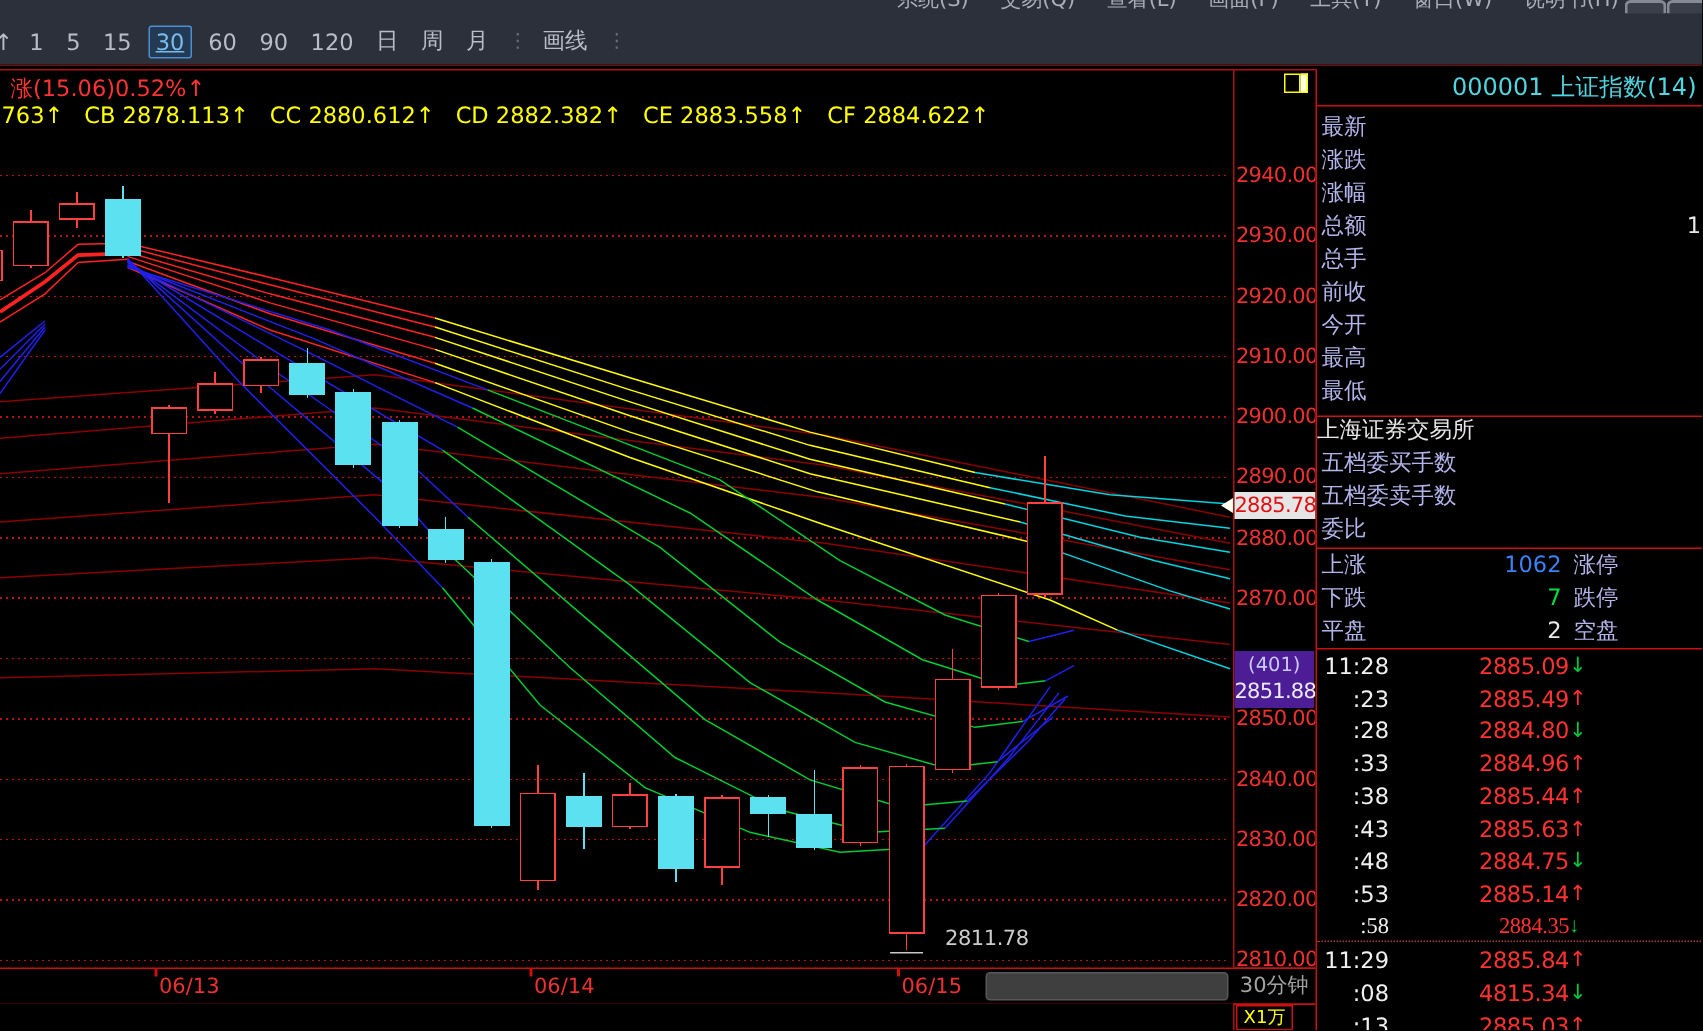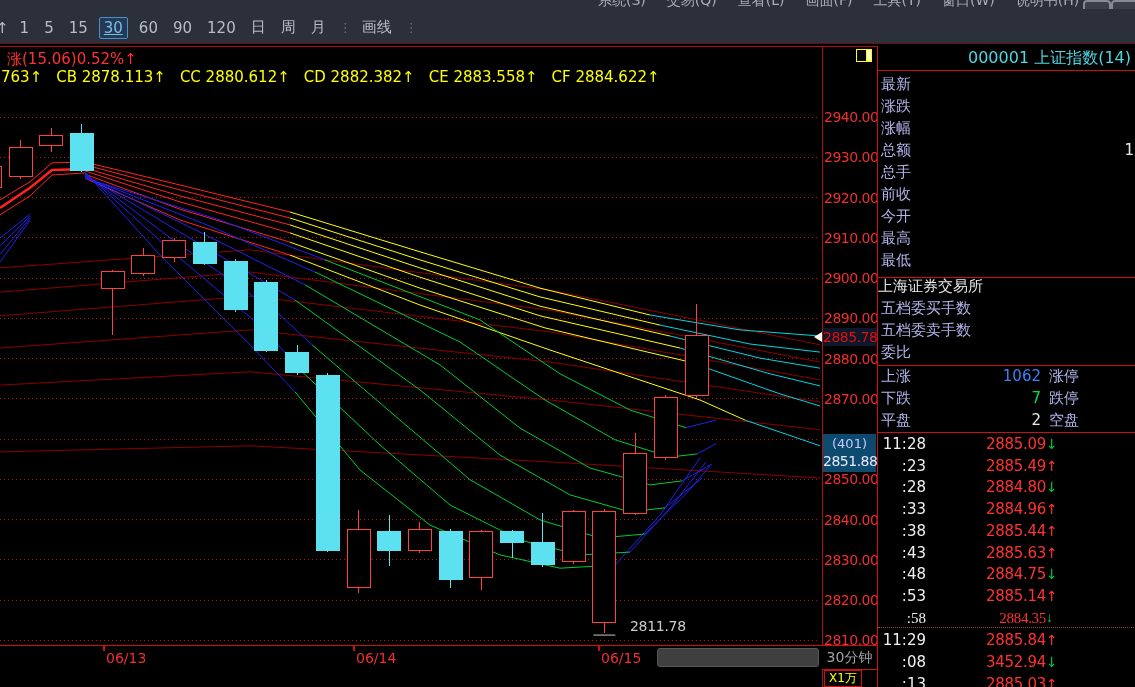--- a/index.html
+++ b/index.html
@@ -21,25 +21,25 @@
   .frame-top{position:absolute;left:0;top:46px;width:1135px;height:1px;background:#b01010;}
   
   .hdr1{position:absolute;left:7px;top:50px;font-size:15px;color:#ff3232;white-space:nowrap;}
   .hdr2{position:absolute;left:1px;top:68px;font-size:15px;color:#ffff00;display:flex;gap:14px;white-space:nowrap;}
   
   .yaxis{position:absolute;left:822px;top:46px;width:55px;height:641px;border-left:1px solid #b01010;}
   .ylab{position:absolute;right:2px;width:52px;text-align:right;font-size:14px;letter-spacing:-0.5px;color:#ee3030;white-space:nowrap;}
   .pane-icon{position:absolute;left:856px;top:49px;display:flex;}
   .pane-icon .a{width:9px;height:11px;border:1px solid #ffff00;}
   .pane-icon .b{width:4px;height:11px;border:1px solid #ffff00;border-left:none;background:#ffffe0;}
-  .marker{position:absolute;left:823px;top:328px;width:53px;height:18px;background:#0f172a;color:#e01010;
+  .marker{position:absolute;left:823px;top:328px;width:53px;height:18px;background:#e5e5e5;color:#e01010;
         font-size:14px;letter-spacing:-0.5px;text-align:right;padding-right:2px;line-height:18px;}
   .marker-tri{position:absolute;left:814px;top:332px;width:0;height:0;border-top:5px solid transparent;
         border-bottom:5px solid transparent;border-right:8px solid #fffff2;}
-  .bluebox{position:absolute;left:823px;top:434px;width:53px;height:38px;background:#0c4a6e;text-align:center;}
+  .bluebox{position:absolute;left:823px;top:434px;width:53px;height:38px;background:#4c1d95;text-align:center;}
   .bluebox .l1{font-size:13px;color:#c9c9ff;line-height:19px;}
   .bluebox .l2{font-size:14px;color:#eaeaff;line-height:17px;letter-spacing:-0.5px;}
   
   .xband{position:absolute;left:0;top:645px;width:877px;height:23px;border-top:1px solid #cc1010;border-bottom:1px solid #cc1010;background:#000;}
   .xdate{position:absolute;top:4px;font-size:14px;color:#ee3030;}
   .xtick{position:absolute;top:0;width:2px;height:5px;background:#cc1010;}
   .scroll-thumb{position:absolute;left:657px;top:2px;width:160px;height:17px;background:#3f3f3f;border:1px solid #585858;border-radius:3px;}
   .mins-cell{position:absolute;left:822px;top:645px;width:55px;height:23px;border-top:1px solid #cc1010;border-bottom:1px solid #cc1010;
         color:#a3a3a3;font-size:14px;text-align:center;line-height:22px;}
   .volpane{position:absolute;left:0;top:669px;width:822px;height:18px;background:#000;}
@@ -425,21 +425,21 @@
         <div class="t-arrow" style="color: rgb(0, 200, 60);">↓</div>
       </div>
       <div class="t-sep" style="top: 581.3px;"></div>
       <div class="p-row" style="top: 583.3px;">
         <div class="t-time">11:29</div>
         <div class="t-price">2885.84</div>
         <div class="t-arrow" style="color: rgb(255, 50, 50);">↑</div>
       </div>
       <div class="p-row" style="top: 605px;">
         <div class="t-time">:08</div>
-        <div class="t-price">3452.94</div>
+        <div class="t-price">4815.34</div>
         <div class="t-arrow" style="color: rgb(0, 200, 60);">↓</div>
       </div>
       <div class="p-row" style="top: 626.7px;">
         <div class="t-time">:13</div>
         <div class="t-price">2885.03</div>
         <div class="t-arrow" style="color: rgb(255, 50, 50);">↑</div>
       </div>
     </div>
 
 </div>

